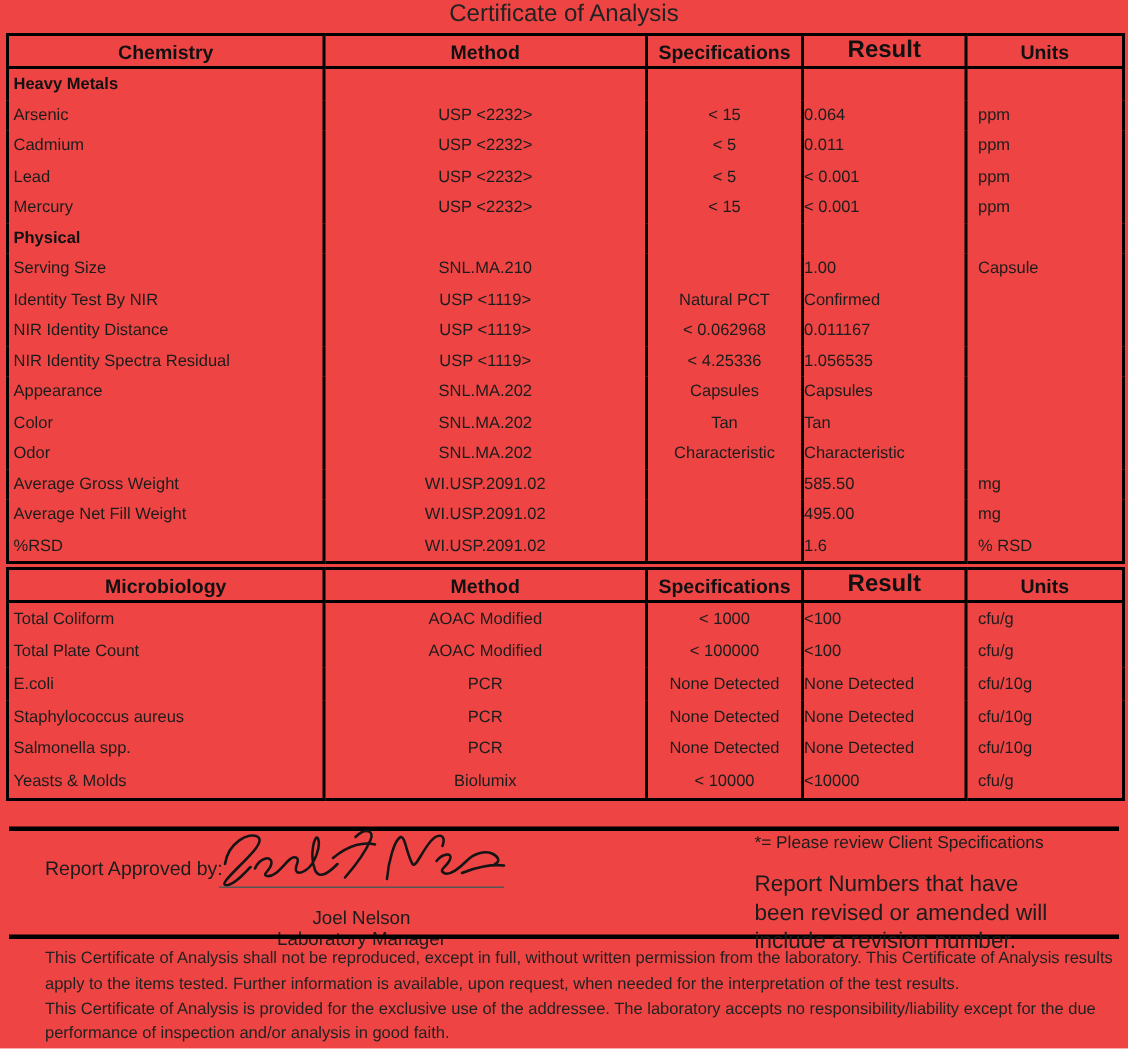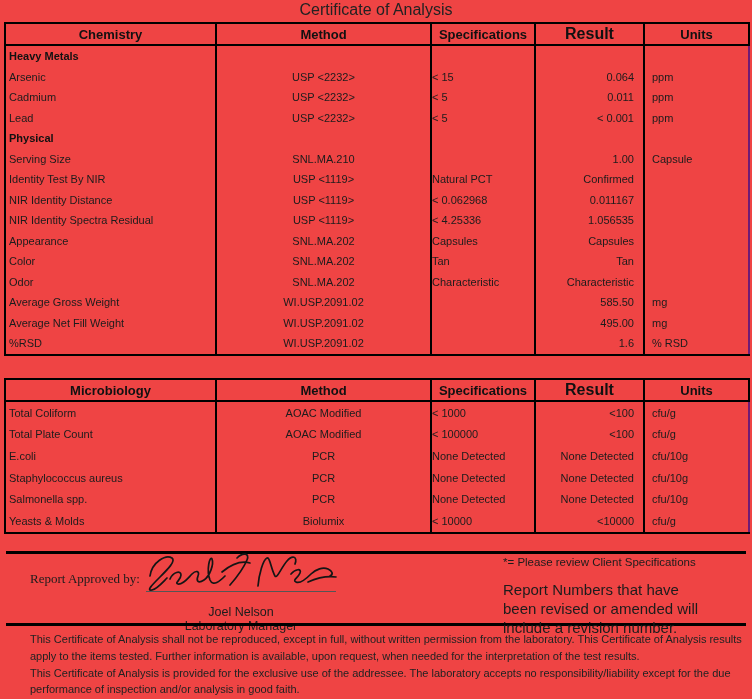--- a/index.html
+++ b/index.html
@@ -41,42 +41,41 @@
   .coa th.h-result { font-size: 16px; }
   .coa tbody td {
     font-size: 11px;
     padding: 0;
     overflow: hidden;
     white-space: nowrap;
   }
   #chem-table tbody td { height: 20.5px; }
   #micro-table tbody td { height: 21.6px; }
   .coa tbody td { border-left: 2px solid #000; }
-  .coa tbody td:last-child { border-right: 2px solid #701a75; }
+  .coa tbody td:last-child { border-right: 2px solid #000000; }
   .coa tbody tr:last-child td { border-bottom: 2px solid #000; }
   .col-name   { text-align: left;  padding-left: 3px !important; margin-left: 20px; }
   .col-method { text-align: center; }
-  .col-spec   { text-align: left; margin-left: 32px; }
-  .col-result { text-align: right; padding-right: 9px !important; }
+  .col-spec   { text-align: center; margin-left: 32px; }
+  .col-result { text-align: left; padding-right: 9px !important; }
   .col-units  { text-align: left;  padding-left: 7px !important; }
   td.section  { font-weight: bold; color: #111; }
   .rule {
     position: absolute;
     left: 6px;
     width: 740px;
     height: 3px;
     background: #000;
   }
   .rule-top { top: 551px; }
   .rule-bottom { top: 623px; }
   .approve-label {
     position: absolute;
     left: 30px; top: 571px;
     font-size: 13px;
-    font-family: Liberation Serif, serif;
   }
   .signature {
     position: absolute;
     left: 140px; top: 550px;
     width: 200px; height: 42px;
   }
   .sig-underline {
     position: absolute;
     left: 146px; top: 591px;
     width: 190px; height: 1px;
@@ -159,20 +158,27 @@
           <td class="col-units">ppm</td>
         </tr>
         <tr>
           <td class="col-name">Lead</td>
           <td class="col-method">USP &lt;2232&gt;</td>
           <td class="col-spec">&lt; 5</td>
           <td class="col-result">&lt; 0.001</td>
           <td class="col-units">ppm</td>
         </tr>
         <tr>
+          <td class="col-name">Mercury</td>
+          <td class="col-method">USP &lt;2232&gt;</td>
+          <td class="col-spec">&lt; 15</td>
+          <td class="col-result">&lt; 0.001</td>
+          <td class="col-units">ppm</td>
+        </tr>
+        <tr>
           <td class="col-name section">Physical</td>
           <td class="col-method"></td>
           <td class="col-spec"></td>
           <td class="col-result"></td>
           <td class="col-units"></td>
         </tr>
         <tr>
           <td class="col-name">Serving Size</td>
           <td class="col-method">SNL.MA.210</td>
           <td class="col-spec"></td>

